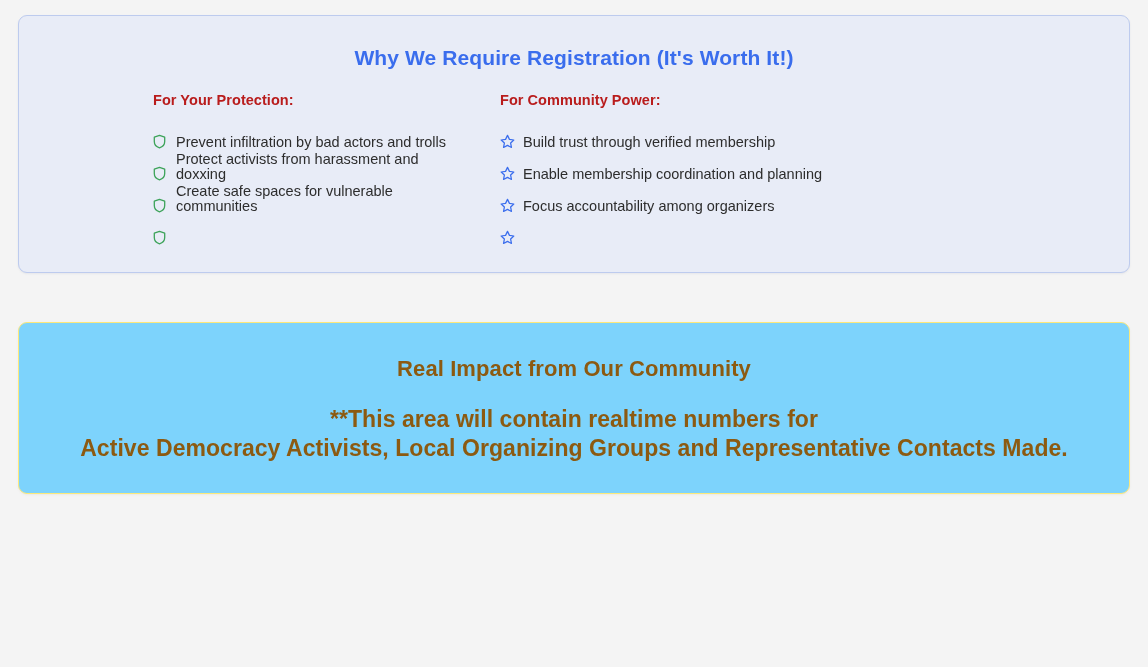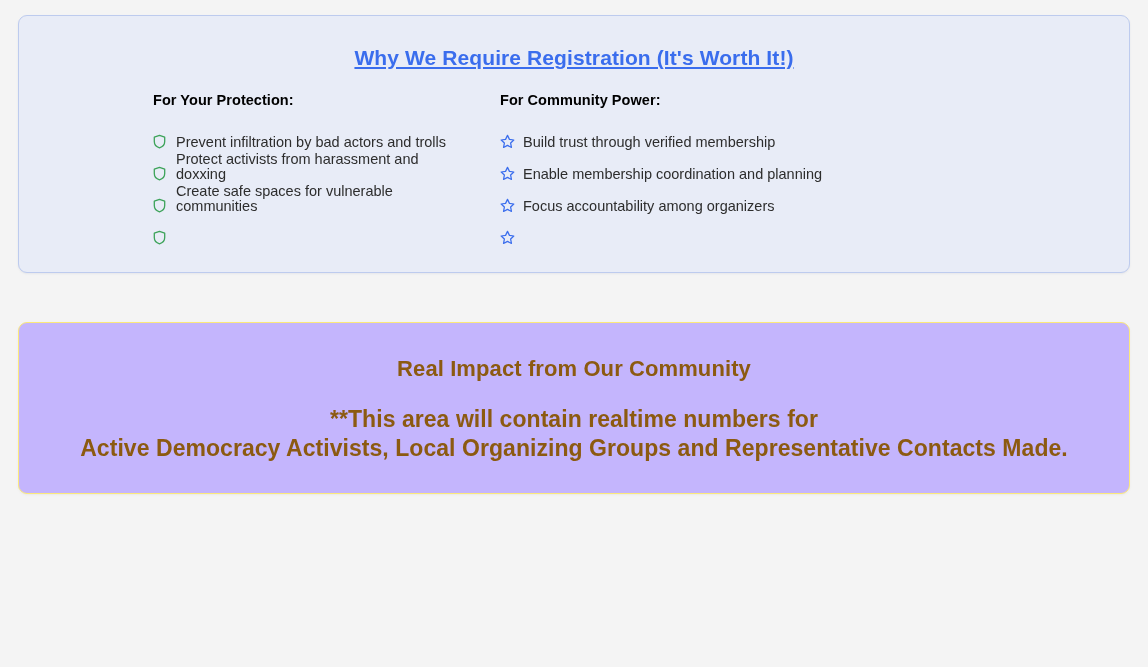--- a/index.html
+++ b/index.html
@@ -36,36 +36,35 @@
   }
 
   .registration-title {
     text-align: center;
     color: #3a6ded;
     font-size: 21px;
     font-weight: bold;
     letter-spacing: 0.1px;
     margin: 0;
     padding-top: 30px;
-    text-decoration: underline;
   }
 
   .columns {
     display: flex;
     padding: 0;
     margin-top: 22px;
   }
   .column {
     box-sizing: border-box;
   }
   .column.left  { width: 440px; padding-left: 134px; }
   .column.right { width: 560px; padding-left: 41px; }
 
   .column-heading {
-    color: #000000;
+    color: #b91c1c;
     font-size: 14.5px;
     font-weight: bold;
     margin: 0 0 9px 0;
     letter-spacing: 0.05px;
   }
 
   .benefit-list {
     list-style: none;
     margin: 0;
     padding: 0;
@@ -90,21 +89,21 @@
   }
 
   
   .impact-card {
     position: absolute;
     left: 18px;
     top: 322px;
     width: 1112px;
     height: 172px;
     box-sizing: border-box;
-    background: #c4b5fd;
+    background: #7dd3fc;
     border: 1px solid #fbe87b;
     border-radius: 9px;
     box-shadow: 0 1px 2px rgba(160,150,110,0.10);
     text-align: center;
   }
 
   .impact-title {
     margin: 0;
     padding-top: 33px;
     font-size: 22px;

